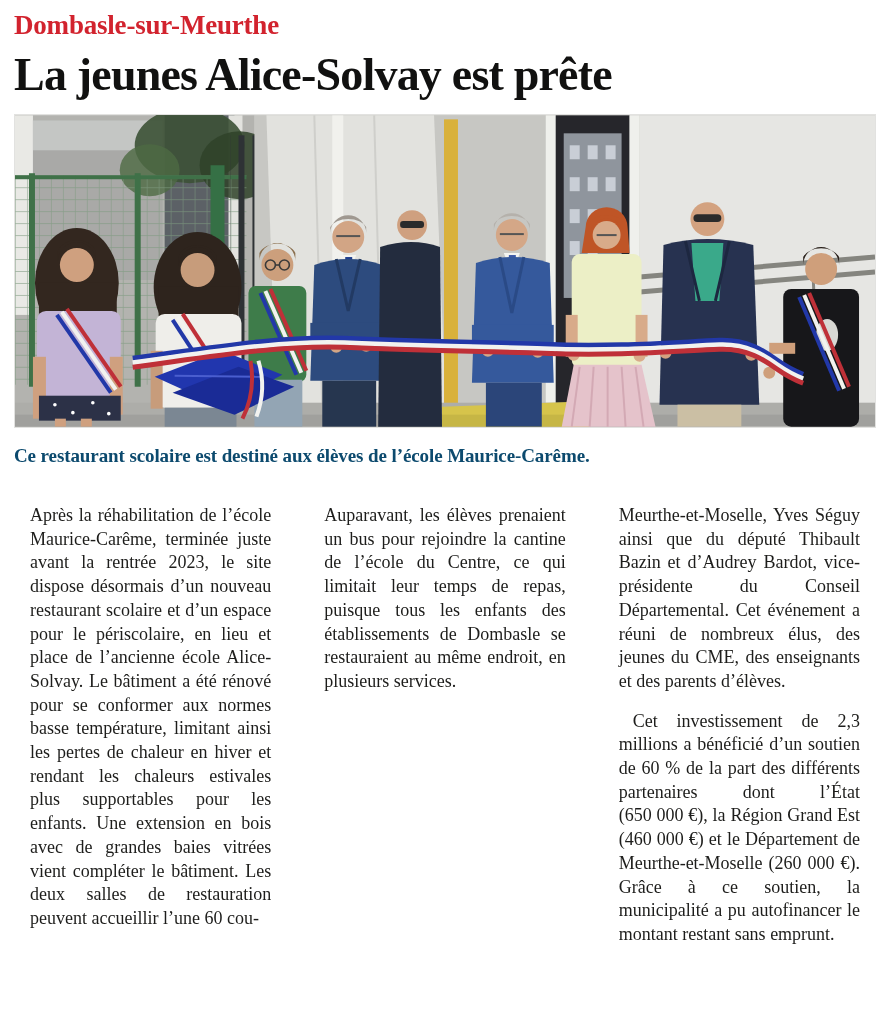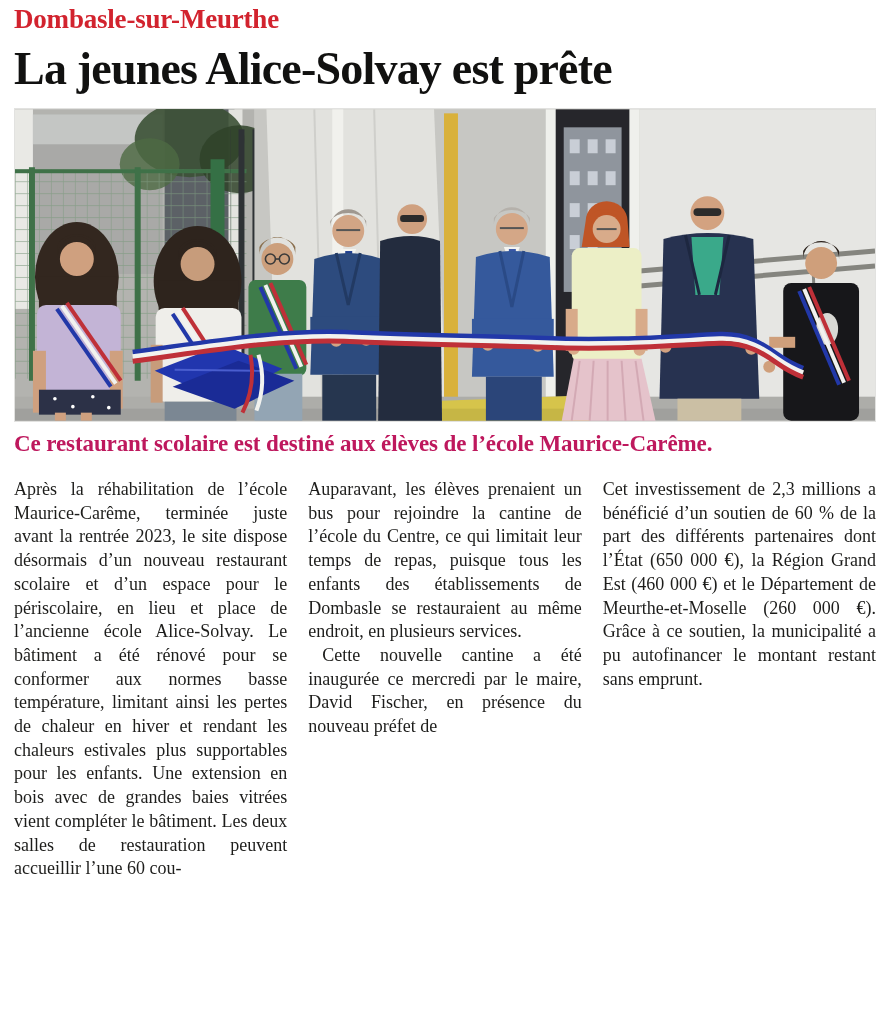--- a/index.html
+++ b/index.html
@@ -9,21 +9,21 @@
   }
   body {
     font-family: "Liberation Serif", serif;
     color: #1c1c1a;
     height: 1024px;
     overflow: hidden;
   }
   .content { padding: 0 14px; }
 
   .kicker {
-    margin-top: 4px;
+    margin-top: 10px;
     font-size: 27px;
     font-weight: 700;
     color: var(--kicker-red, #d2232e);
     letter-spacing: -0.2px;
   }
   .headline {
     margin-top: 8px;
     font-size: 46px;
     font-weight: 700;
     line-height: 51px;
@@ -35,35 +35,35 @@
     margin-top: 14px;
     width: 860px;
     height: 312px;
     border: 1px solid #e2e2e0;
     overflow: hidden;
     background: #d3d3cf;
   }
   .photo-wrap svg { display: block; }
 
   .caption {
-    margin-top: 9px;
-    font-size: 23px;
+    margin-top: 17px;
+    font-size: 19px;
     font-weight: 700;
-    color: #be185d;
+    color: #0c4a6e;
     letter-spacing: -0.1px;
   }
 
   .article {
     margin-top: 21px;
     display: grid;
     grid-template-columns: 1fr 1fr 1fr;
     gap: 21px;
   }
   .article .col p {
-    margin: 0;
+    margin: 16px;
     font-size: 18px;
     line-height: 23.7px;
     text-align: justify;
     hyphens: auto;
     -webkit-hyphens: auto;
     color: #1d1d1b;
   }
   .article .col p + p { text-indent: 14px; }
 
   
@@ -303,20 +303,20 @@
   </div>
 
   <div class="caption">Ce restaurant scolaire est destiné aux élèves de l’école Maurice-Carême.</div>
 
   <div class="article">
     <div class="col">
         <p lang="fr">Après la réhabilitation de l’école Maurice-Carême, terminée juste avant la rentrée 2023, le site dispose désormais d’un nouveau restaurant scolaire et d’un espace pour le périscolaire, en lieu et place de l’ancienne école Alice-Solvay. Le bâtiment a été rénové pour se conformer aux normes basse température, limitant ainsi les pertes de chaleur en hiver et rendant les chaleurs estivales plus supportables pour les enfants. Une extension en bois avec de grandes baies vitrées vient compléter le bâtiment. Les deux salles de restauration peuvent accueillir l’une 60 cou-</p>
       </div>
     <div class="col">
         <p lang="fr">Auparavant, les élèves prenaient un bus pour rejoindre la cantine de l’école du Centre, ce qui limitait leur temps de repas, puisque tous les enfants des établissements de Dombasle se restauraient au même endroit, en plusieurs services.</p>
-        <p lang="fr">Cette nouvelle cantine a été inaugurée ce mercredi par le maire, David Fischer, en présence du nouveau préfet de</p>
       </div>
     <div class="col">
+        <p lang="fr">Meurthe-et-Moselle, Yves Séguy ainsi que du député Thibault Bazin et d’Audrey Bardot, vice-présidente du Conseil Départemental. Cet événement a réuni de nombreux élus, des jeunes du CME, des enseignants et des parents d’élèves.</p>
         <p lang="fr">Cet investissement de 2,3 millions a bénéficié d’un soutien de 60&nbsp;% de la part des différents partenaires dont l’État (650&nbsp;000&nbsp;€), la Région Grand Est (460&nbsp;000&nbsp;€) et le Département de Meurthe-et-Moselle (260&nbsp;000&nbsp;€). Grâce à ce soutien, la municipalité a pu autofinancer le montant restant sans emprunt.</p>
       </div>
   </div>
 
 </div>
 
 </body></html>

